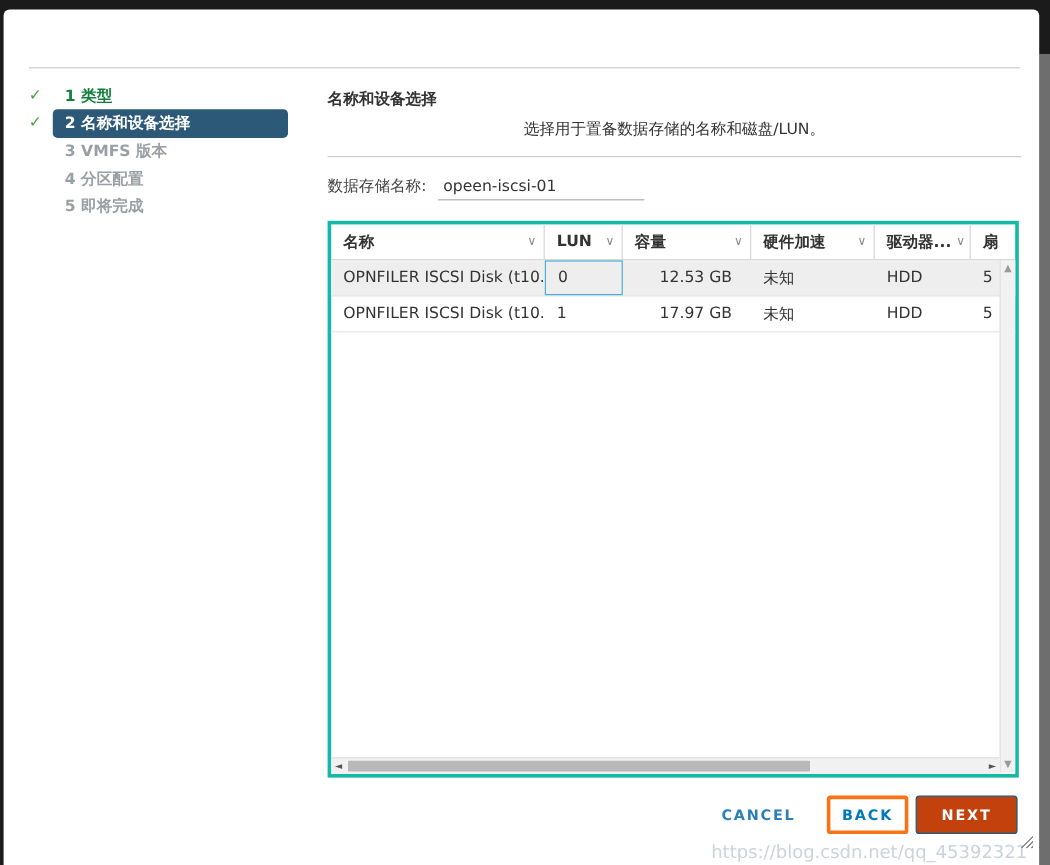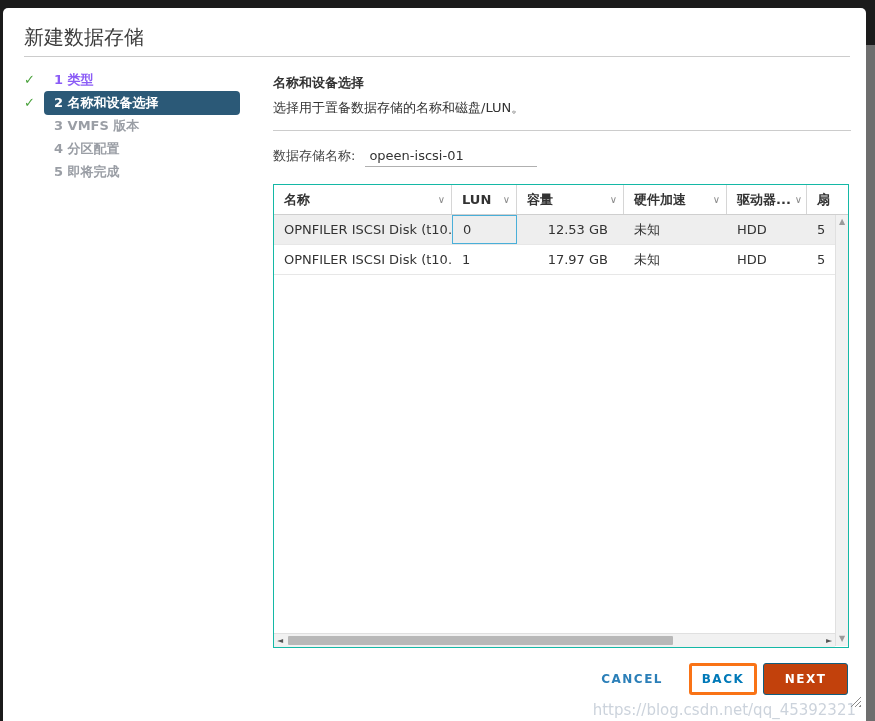--- a/index.html
+++ b/index.html
@@ -30,44 +30,44 @@
   .steps { position: absolute; left: 21px; top: 60px; width: 216px; }
   .step {
     display: flex; align-items: center; height: 23px;
     font-size: 13px; cursor: default;
   }
   .step .check {
     width: 20px; flex: 0 0 20px; font-size: 13px; font-weight: 700;
     color: #4aa23c; line-height: 1;
   }
   .step .step-label {
-    flex: 1; padding: 2px 10px; font-weight: 700; color: #8b5cf6;
+    flex: 1; padding: 2px 10px; font-weight: 700; color: #15803d;
     white-space: nowrap; overflow: hidden;
   }
   .step.pending .step-label { color: #9a9ea5; }
   .step.active .step-label {
     background: #2b5977; color: #ffffff; border-radius: 4px;
     padding: 3px 10px;
   }
   
   .main { position: absolute; left: 254px; top: 62px; width: 594px; padding-left: 16px; }
   .main-heading { font-size: 13px; font-weight: 700; color: #333; margin-top: 4px; }
-  .main-desc { font-size: 13px; color: #333; margin-top: 7px; }
+  .main-desc { font-size: 13px; color: #333; margin-top: 7px; text-align: center; }
   .main-rule { border-top: 1px solid #cccccc; margin-top: 13px; }
   .name-row { margin-top: 15px; display: flex; align-items: baseline; font-size: 13px; color: #444; }
   .name-input {
     border: none; border-bottom: 1px solid #b0b0b0; outline: none;
     font-size: 13px; color: #333; width: 172px; margin-left: 10px;
     padding: 2px 4px 3px 4px; background: transparent;
     font-family: "DejaVu Sans", "Liberation Sans", sans-serif;
   }
   
   .tbl {
     position: relative; margin-top: 17px; width: 576px; height: 464px;
-    border: 1px solid #14b8a6; background: #fff; font-size: 13px; color: #333;
+    border: 3px solid #14b8a6; background: #fff; font-size: 13px; color: #333;
   }
   .tbl-header { display: flex; height: 30px; border-bottom: 1px solid #cfcfcf; }
   .th {
     display: flex; align-items: center; justify-content: space-between;
     padding: 0 6px 0 10px; border-right: 1px solid #d6d6d6;
     font-weight: 700; overflow: hidden; white-space: nowrap;
   }
   .th:last-child { border-right: none; }
   .th .chev { color: #8a8a8a; font-size: 10px; font-weight: 400; margin-left: 4px; }
   .c-name   { width: 178px; }
@@ -139,21 +139,20 @@
     cursor: nwse-resize;
   }
 </style>
 </head>
 <body>
 
 <div class="backdrop-right"></div>
 
 <div class="dialog">
 
-  <div class="dialog-title">新建数据存储</div>
   <div class="header-rule"></div>
 
   <div class="steps">
     <div class="step completed">
       <span class="check">✓</span>
       <span class="step-label">1 类型</span>
     </div>
     <div class="step active">
       <span class="check">✓</span>
       <span class="step-label">2 名称和设备选择</span>

